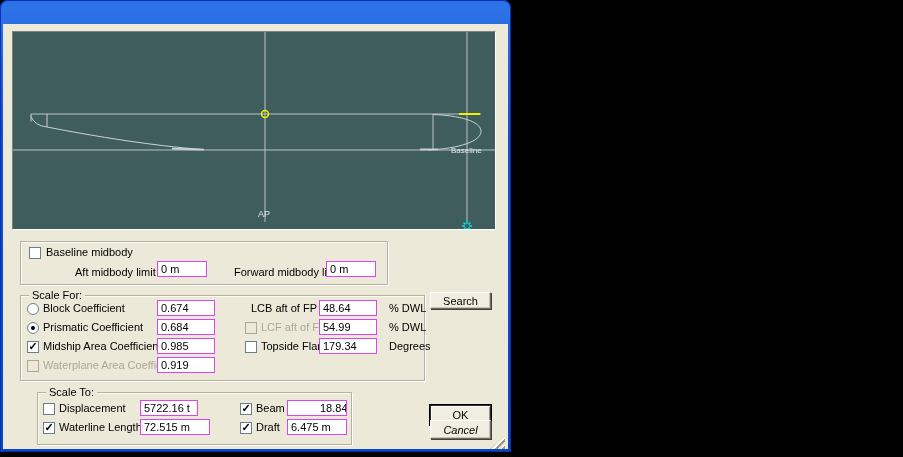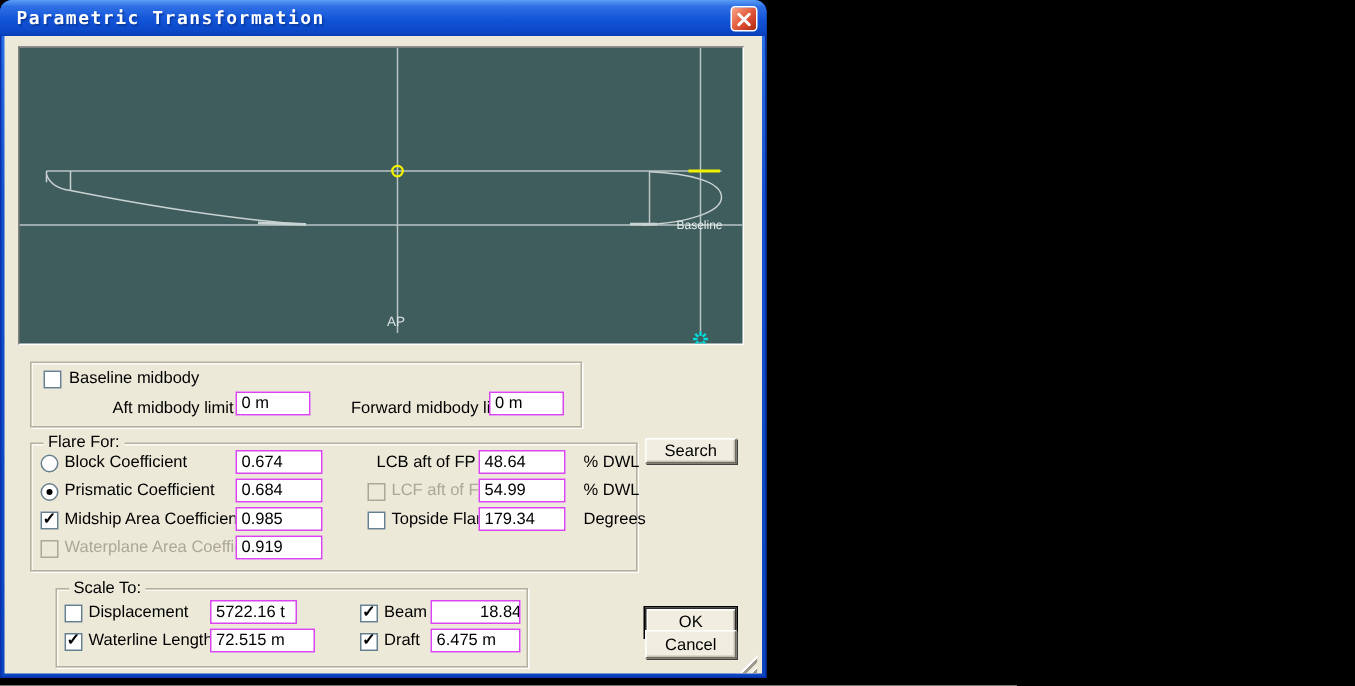--- a/index.html
+++ b/index.html
@@ -79,28 +79,20 @@
     position:absolute;left:487px;top:411px;width:15px;height:14px;cursor:nwse-resize;
     background:repeating-linear-gradient(135deg,#ECE9D8 0 2px,#FFFFFF 2px 3px,#9D9A8D 3px 5px);
     clip-path:polygon(100% 0,0 100%,100% 100%);
   }
 </style>
 </head>
 <body>
 
 <div class="window">
 
-  <div class="titlebar">
-    <span class="title">Parametric Transformation</span>
-    <div class="close-btn">
-      <svg width="10" height="10" viewBox="0 0 10 10">
-        <path d="M1.5,1.5 L8.5,8.5 M8.5,1.5 L1.5,8.5" stroke="#FFFFFF" stroke-width="2" stroke-linecap="round"></path>
-      </svg>
-    </div>
-  </div>
 
   <div class="client">
 
     <div class="canvas-panel">
       <svg width="482" height="197" viewBox="13 32 482 197">
 
         <line x1="31" y1="114" x2="481" y2="114" stroke="#B9C4C4" stroke-width="1"></line>
         <line x1="13" y1="150" x2="495" y2="150" stroke="#B9C4C4" stroke-width="1"></line>
         <line x1="265" y1="32" x2="265" y2="222" stroke="#B9C4C4" stroke-width="1"></line>
         <line x1="467" y1="32" x2="467" y2="221" stroke="#B9C4C4" stroke-width="1"></line>
@@ -135,21 +127,21 @@
     <div class="groupbox" style="left:17px;top:217px;width:368px;height:44px;">
       <div class="cb" style="left:8px;top:5px;"></div>
       <span class="lbl" style="left:25px;top:4px;">Baseline midbody</span>
       <span class="lbl" style="left:54px;top:24px;">Aft midbody limit</span>
       <input class="field" style="left: 136px; top: 19px; width: 50px;" readonly="" value="0 m">
       <span class="lbl" style="left:213px;top:24px;">Forward midbody limit</span>
       <input class="field" style="left: 305px; top: 19px; width: 50px;" readonly="" value="0 m">
     </div>
 
     <div class="groupbox" style="left:17px;top:271px;width:405px;height:86px;">
-      <span class="caption">Flare For:</span>
+      <span class="caption">Scale For:</span>
 
       <div class="radio" style="left:6px;top:7px;"></div>
       <span class="lbl" style="left:22px;top:6px;">Block Coefficient</span>
       <input class="field" style="left: 136px; top: 4px; width: 58px;" readonly="" value="0.674">
 
       <div class="radio on" style="left:6px;top:26px;"></div>
       <span class="lbl" style="left:22px;top:25px;">Prismatic Coefficient</span>
       <input class="field" style="left: 136px; top: 23px; width: 58px;" readonly="" value="0.684">
 
       <div class="cb" style="left:6px;top:45px;">
@@ -198,17 +190,17 @@
 
       <div class="cb" style="left:202px;top:29px;">
           <span class="tick">✓</span>
         </div>
       <span class="lbl" style="left:218px;top:28px;">Draft</span>
       <input class="field" style="left: 249px; top: 26px; width: 60px;" readonly="" value="6.475 m">
     </div>
 
     <div class="btn" style="left:427px;top:268px;width:61px;height:17px;">Search</div>
     <div class="btn default" style="left:427px;top:369px;width:61px;height:20px;">OK</div>
-    <div class="btn" style="left:427px;top:396px;width:61px;height:19px;">Cancel</div>
+    <div class="btn" style="left:427px;top:396px;width:61px;height:19px;font-style:italic;">Cancel</div>
 
     <div class="resize-grip"></div>
   </div>
 </div>
 
 </body></html>

